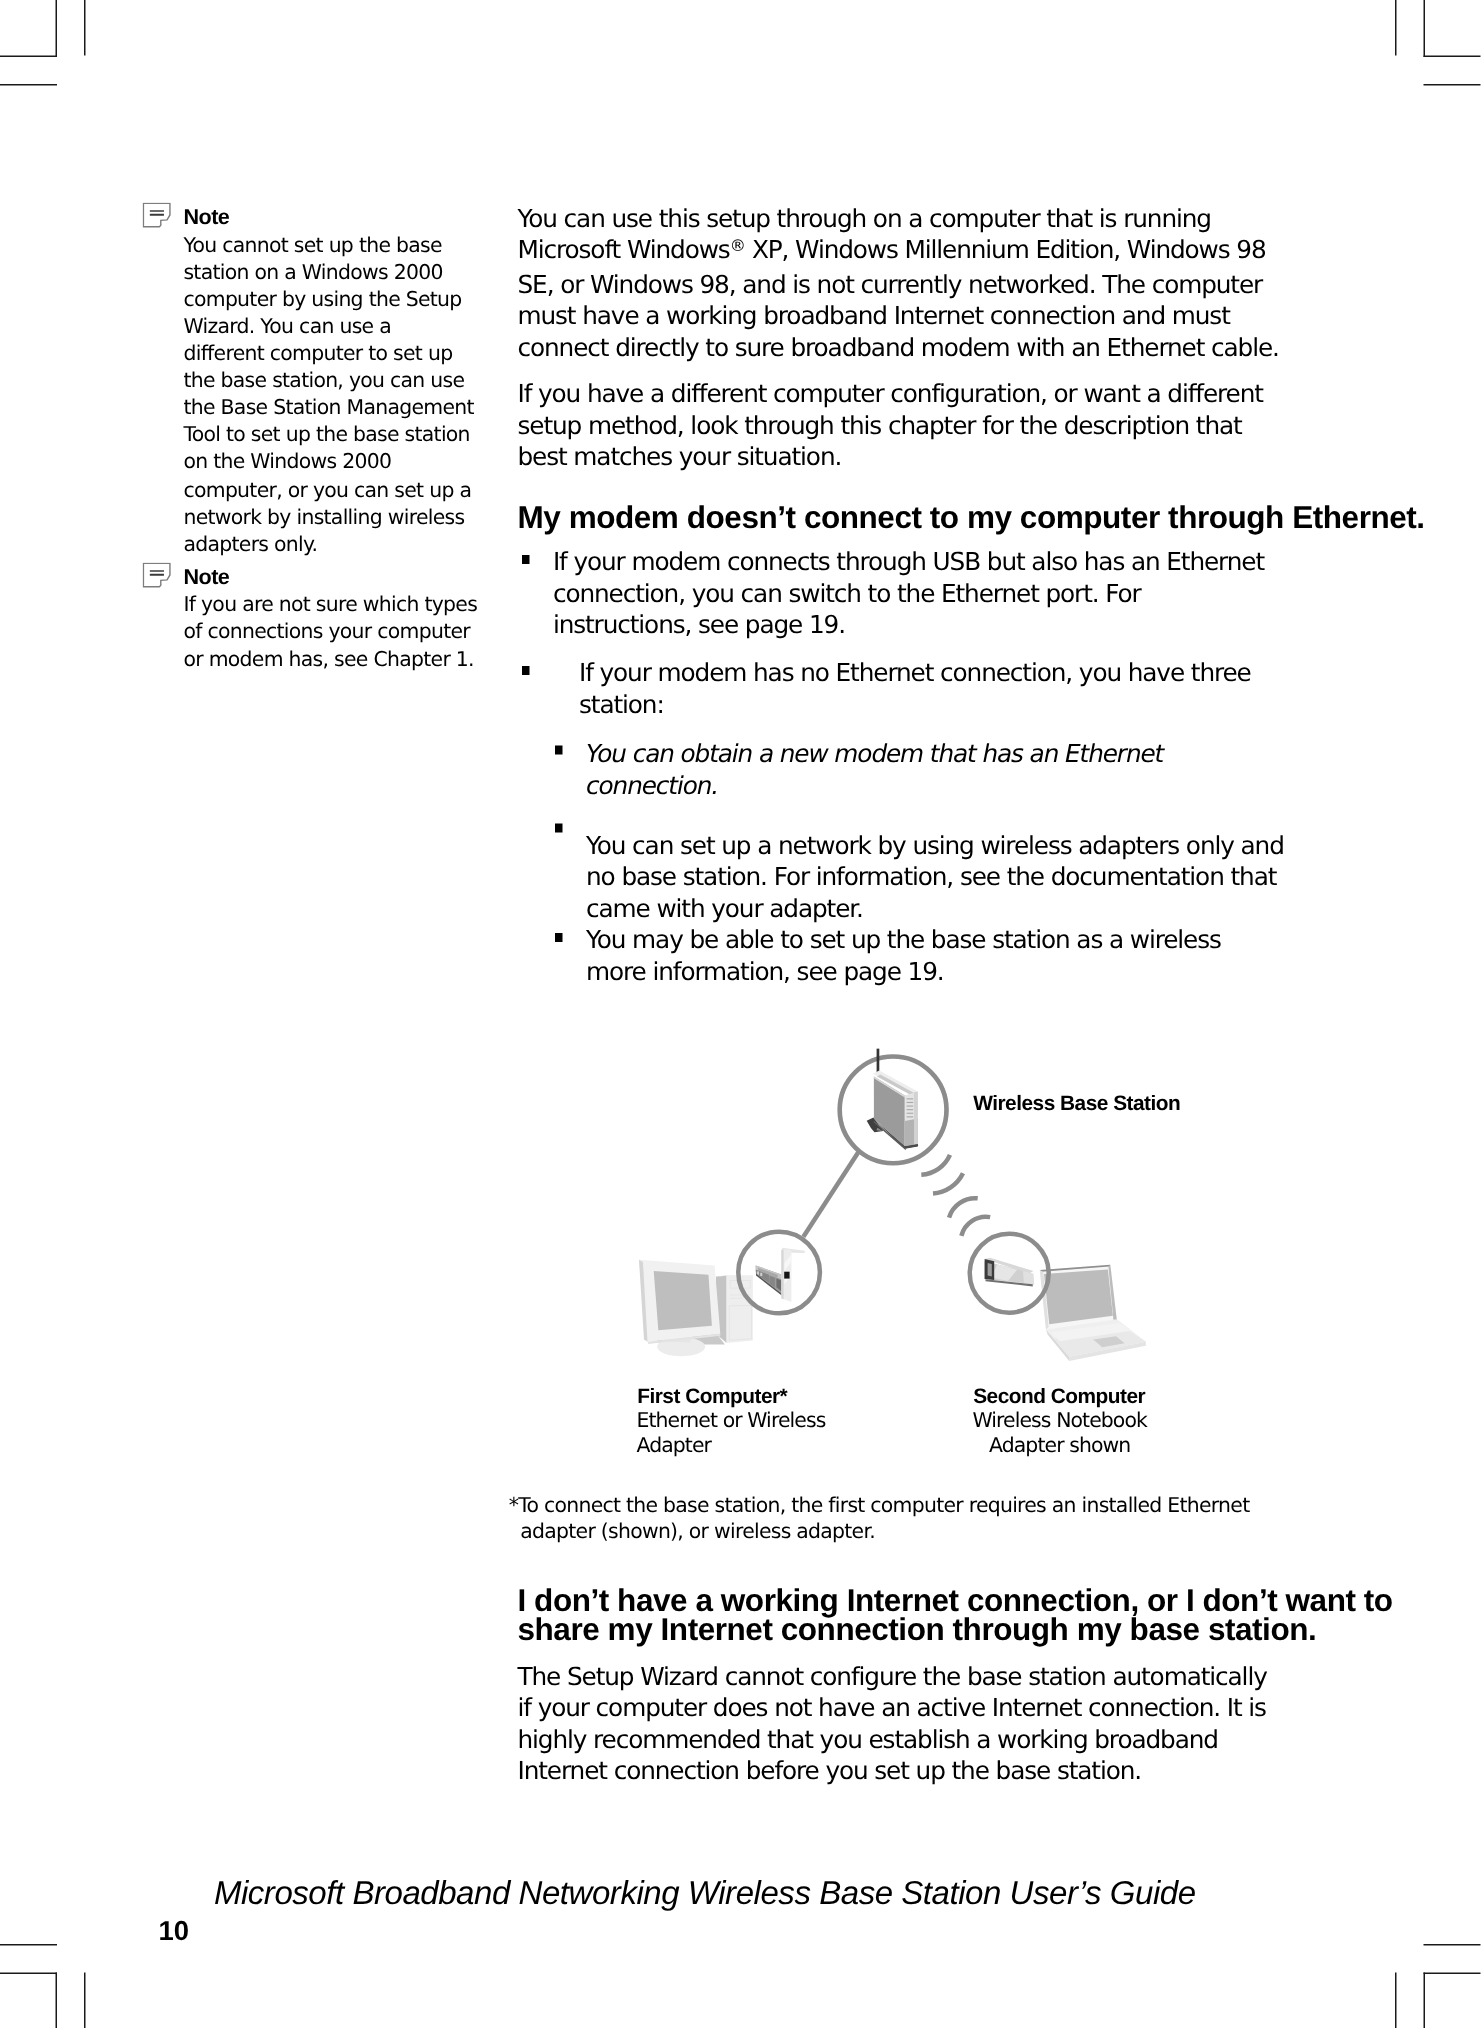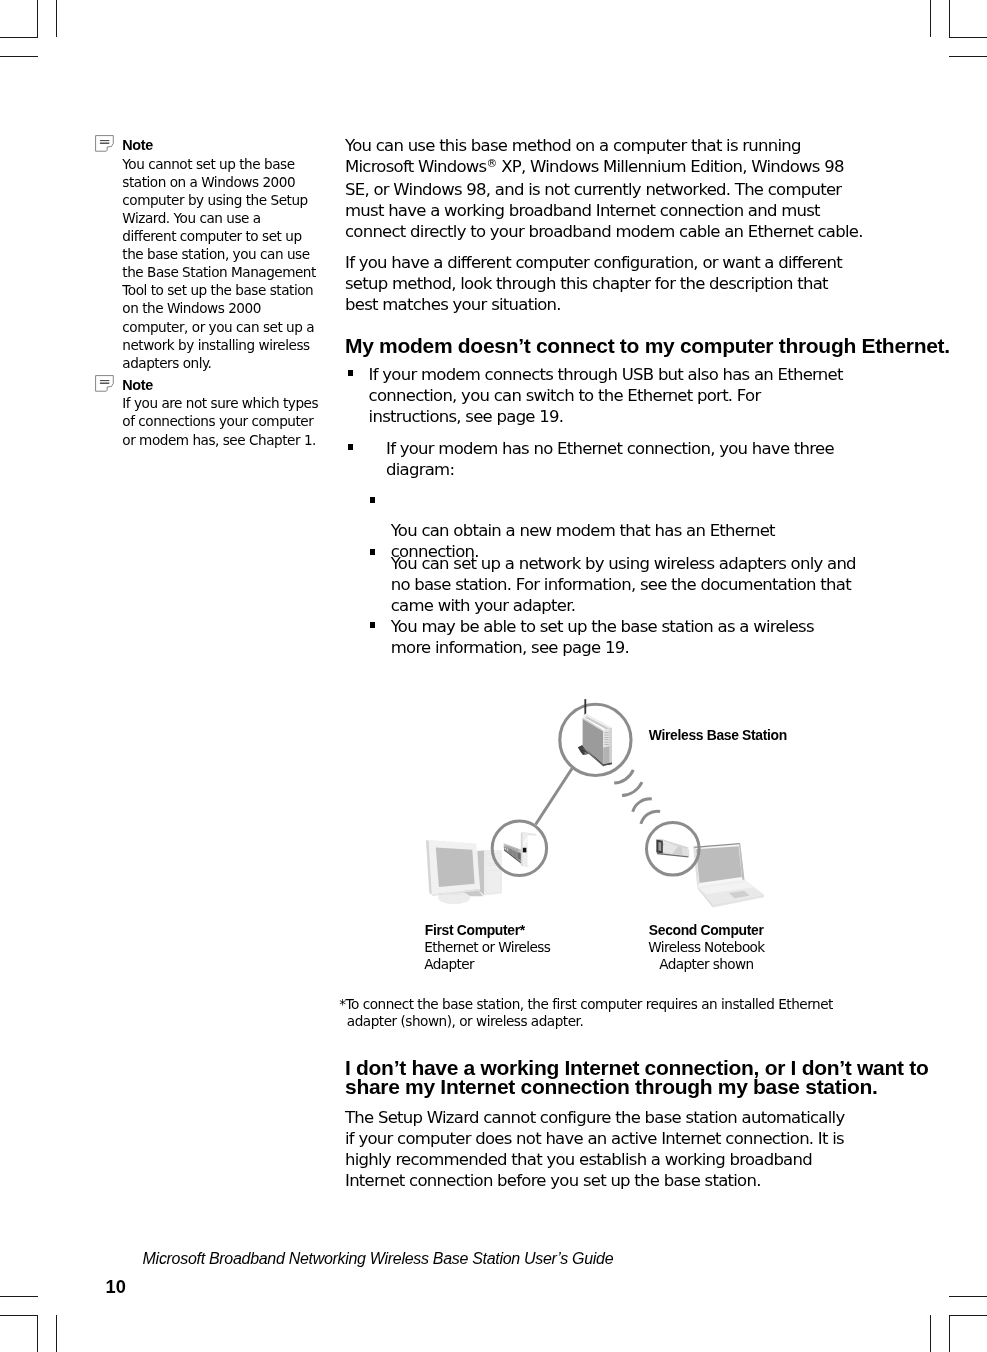--- a/index.html
+++ b/index.html
@@ -36,21 +36,21 @@
   .cap-r{position:absolute;font-size:13.6px;letter-spacing:-0.6px;
          line-height:16.9px;}
 
   .footnote{position:absolute;font-size:13.6px;letter-spacing:-0.48px;
             line-height:17.3px;}
 
   
   .pg-num{position:absolute;font-family:"Liberation Sans",sans-serif;
           font-weight:bold;font-size:18.3px;line-height:1;white-space:pre;}
   .pg-title{position:absolute;font-family:"Liberation Sans",sans-serif;
-            font-style:italic;font-size:16px;letter-spacing:-0.3px;
+            font-style:italic;font-size:22px;letter-spacing:-0.3px;
             line-height:1;white-space:pre;}
   sup.reg{font-size:0.65em;vertical-align:baseline;position:relative;top:-5.0px;letter-spacing:-0.4px;}
 </style>
 </head>
 <body>
 
 <div class="page">
 
   <div class="mark" style="left:0;top:36.6px;width:38.2px;height:1.1px;"></div>
   <div class="mark" style="left:37.1px;top:0;width:1.1px;height:37.7px;"></div>
@@ -107,50 +107,50 @@
   <div class="note" style="top:377.9px;width:195px;height:75px;">
     <div class="note-title">Note</div>
     <div class="note-body" style="top:16.5px;">
         <span class="ln">If you are not sure which types</span>
         <span class="ln">of connections your computer</span>
         <span class="ln">or modem has, see Chapter 1.</span>
       </div>
   </div>
 
   <div class="col body-txt" style="top:134.9px;">
-      <span class="ln">You can use this base method on a computer that is running</span>
+      <span class="ln">You can use this setup through on a computer that is running</span>
       <span class="ln">Microsoft Windows<sup class="reg">®</sup> XP, Windows Millennium Edition, Windows 98</span>
       <span class="ln">SE, or Windows 98, and is not currently networked. The computer</span>
       <span class="ln">must have a working broadband Internet connection and must</span>
-      <span class="ln">connect directly to your broadband modem cable an Ethernet cable.</span>
+      <span class="ln">connect directly to sure broadband modem with an Ethernet cable.</span>
     </div>
   <div class="col body-txt" style="top:252.2px;">
       <span class="ln">If you have a different computer configuration, or want a different</span>
       <span class="ln">setup method, look through this chapter for the description that</span>
       <span class="ln">best matches your situation.</span>
     </div>
   <div class="col bold-head" style="top:335.8px;">
       <span class="ln">My modem doesn’t connect to my computer through Ethernet.</span>
     </div>
 
   <div class="bullet" style="left:348.2px;top:370.3px;"></div>
   <div class="col body-txt" style="left:368.6px;top:364.2px;">
       <span class="ln">If your modem connects through USB but also has an Ethernet</span>
       <span class="ln">connection, you can switch to the Ethernet port. For</span>
       <span class="ln">instructions, see page 19.</span>
     </div>
 
   <div class="bullet" style="left:348.2px;top:444.4px;"></div>
   <div class="col body-txt" style="left:386px;top:438.3px;">
       <span class="ln">If your modem has no Ethernet connection, you have three</span>
-      <span class="ln">diagram:</span>
+      <span class="ln">station:</span>
     </div>
 
   <div class="bullet" style="left:370.4px;top:497.3px;"></div>
-  <div class="col body-txt" style="left:390.7px;top:520px;">
+  <div class="col body-txt" style="left:390.7px;top:492px;font-style:italic;">
       <span class="ln">You can obtain a new modem that has an Ethernet</span>
       <span class="ln">connection.</span>
     </div>
 
   <div class="bullet" style="left:370.4px;top:549.3px;"></div>
   <div class="col body-txt" style="left:390.7px;top:553px;">
       <span class="ln">You can set up a network by using wireless adapters only and</span>
       <span class="ln">no base station. For information, see the documentation that</span>
       <span class="ln">came with your adapter.</span>
     </div>

